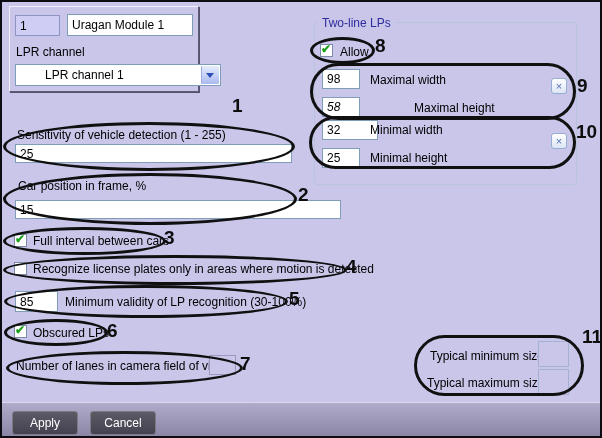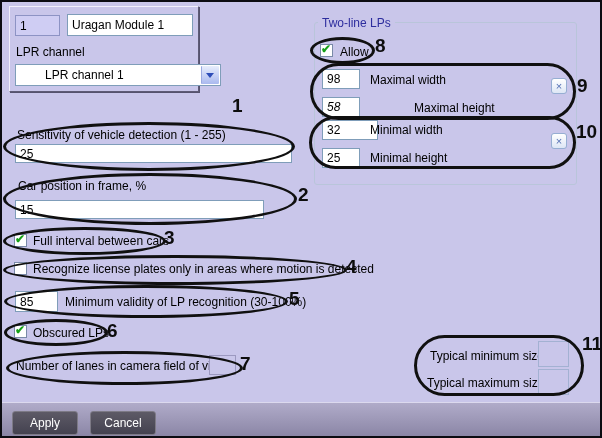--- a/index.html
+++ b/index.html
@@ -80,21 +80,21 @@
   <input class="field abs" style="left: 320px; top: 146px; width: 38px; height: 20px;" readonly="" value="25">
   <div class="lbl" style="left:368px;top:149px;">Minimal height</div>
   <button class="xbtn" style="left:549px;top:131px;">
     <span>×</span>
   </button>
 
   <div class="lbl" style="left:15px;top:126px;">Sensitivity of vehicle detection (1 - 255)</div>
   <input class="field abs" style="left: 13px; top: 142px; width: 277px; height: 19px;" readonly="" value="25">
 
   <div class="lbl" style="left:16px;top:177px;">Car position in frame, %</div>
-  <input class="field abs" style="left: 13px; top: 198px; width: 249px; height: 19px;" readonly="" value="15">
+  <input class="field abs" style="left: 13px; top: 198px; width: 326px; height: 19px;" readonly="" value="15">
 
   <div class="cb" style="left:12px;top:232px;" data-checked="true">
     <span class="checkglyph">✔</span>
   </div>
   <div class="lbl" style="left:31px;top:232px;">Full interval between cars</div>
 
   <div class="cb" style="left:12px;top:260px;" data-checked="false">
     
   </div>
   <div class="lbl" style="left:31px;top:260px;">Recognize license plates only in areas where motion is detected</div>
@@ -130,19 +130,19 @@
   <div class="annum" style="left:230px;top:94px;">1</div>
   <div class="annum" style="left:296px;top:183px;">2</div>
   <div class="annum" style="left:162px;top:226px;">3</div>
   <div class="annum" style="left:344px;top:255px;">4</div>
   <div class="annum" style="left:287px;top:287px;">5</div>
   <div class="annum" style="left:105px;top:319px;">6</div>
   <div class="annum" style="left:238px;top:352px;">7</div>
   <div class="annum" style="left:373px;top:34px;">8</div>
   <div class="annum" style="left:575px;top:74px;">9</div>
   <div class="annum" style="left:574px;top:120px;">10</div>
-  <div class="annum" style="left:580px;top:332px;">11</div>
+  <div class="annum" style="left:580px;top:325px;">11</div>
 
   <div class="footerbar"></div>
   <button class="btn" style="left:88px;top:409px;">Cancel</button>
   <button class="btn" style="left:10px;top:409px;">Apply</button>
 
 </div>
 
 </body></html>

